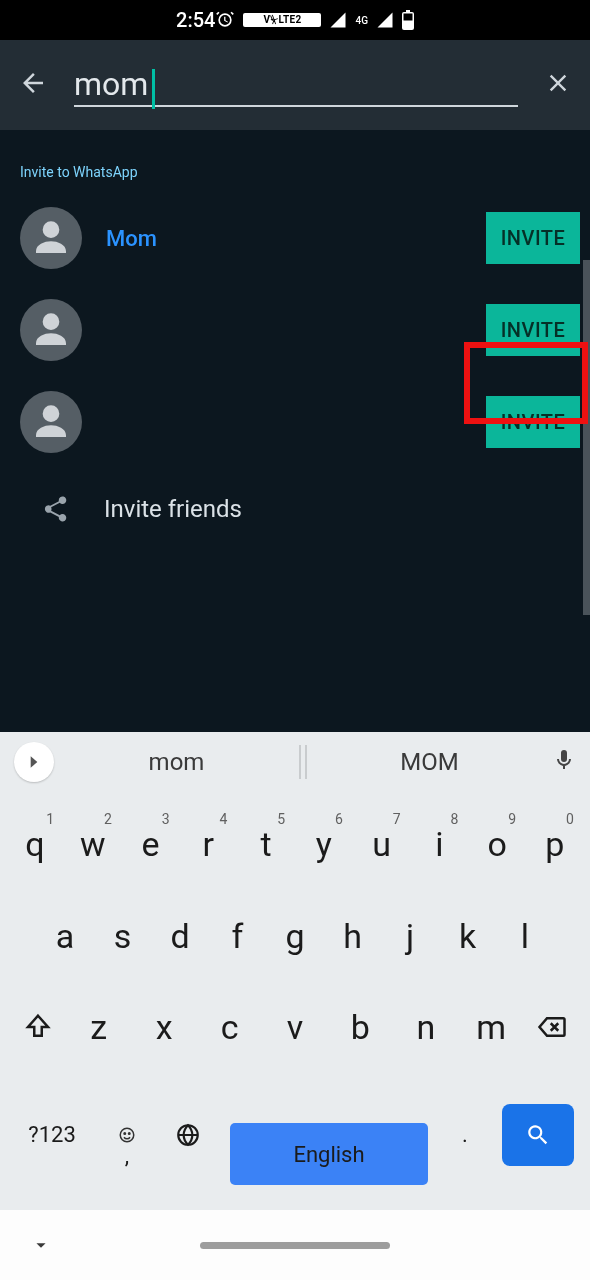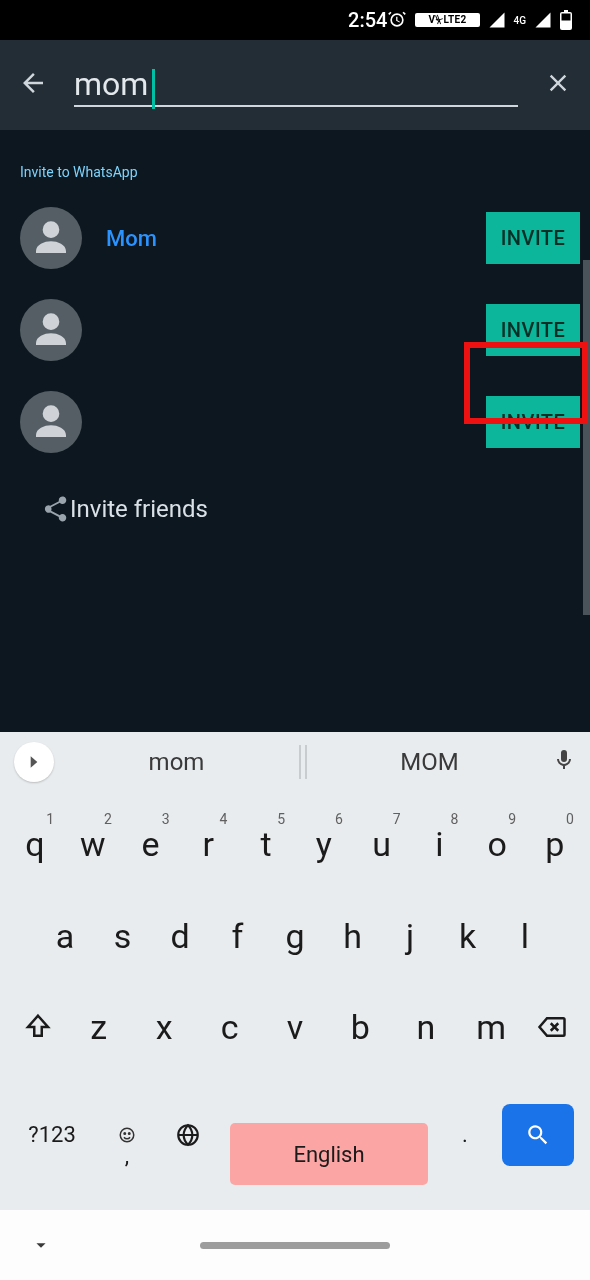--- a/index.html
+++ b/index.html
@@ -1,42 +1,42 @@
 <!DOCTYPE html>
 <html><head>
 <meta charset="utf-8">
 <style>
   * { box-sizing: border-box; margin: 0; padding: 0; font-family: Roboto, Arial, sans-serif; }
   html, body { width: 590px; height: 1280px; background: #000; overflow: hidden; }
   .screen { width: 590px; height: 1280px; background: #0c171f; position: relative; display: flex; flex-direction: column; }
 
   
-  .status-bar { height: 40px; background: #000; color: #fff; display: flex; justify-content: flex-end; align-items: center; padding: 0 18px; font-size: 20px; font-weight: 500; }
+  .status-bar { height: 40px; background: #000; color: #fff; display: flex; justify-content: center; align-items: center; padding: 0 18px; font-size: 20px; font-weight: 500; }
   .status-right { display: flex; align-items: center; gap: 8px; }
   .status-right svg { fill: #fff; }
-  .volte-badge { background: #fff; color: #000; font-size: 10px; font-weight: 700; padding: 1px 13px; border-radius: 2px; letter-spacing: 0.3px; }
+  .volte-badge { background: #fff; color: #000; font-size: 10px; font-weight: 700; padding: 1px 20px; border-radius: 2px; letter-spacing: 0.3px; }
 
   
   .search-bar { height: 90px; background: #232d35; display: flex; align-items: center; padding: 0 18px; gap: 26px; }
   .search-bar .back svg, .search-bar .clear svg { fill: #cfd6dc; }
   .search-input { flex: 1; background: transparent; border: none; outline: none; color: #e3e8ec; font-size: 32px; font-weight: 400; border-bottom: 2px solid #cfd6dc; padding: 2px 0; }
   .search-input::selection { background:#00bfa5; }
   .caret-wrap { position: relative; flex:1; display:flex; }
   .caret { position:absolute; left:78px; top:6px; width:3px; height:40px; background:#00bfa5; }
 
   
   .content { flex: 1; background: #0c171f; padding: 0 0; overflow: hidden; position: relative; }
   .section-title { color: #7dd3fc; font-size: 14px; padding: 34px 20px 12px 20px; }
   .row { display: flex; align-items: center; padding: 10px 10px 10px 20px; height: 92px; }
   .avatar { width: 62px; height: 62px; border-radius: 50%; background: #555e65; display: flex; align-items: center; justify-content: center; margin-right: 24px; }
   .avatar svg { fill: #cfd3d7; }
   .contact-name { flex: 1; font-size: 22px; color: #2b93ff; font-weight: 500; }
   .invite-btn { background: #0bb69a; color: #053027; border: none; font-size: 20px; font-weight: 500; letter-spacing: 0.5px; width: 94px; height: 52px; cursor: pointer; }
   .highlight-box { position: absolute; border: 6px solid #e11; width: 124px; height: 82px; top: 212px; right: 2px; pointer-events: none; }
-  .invite-friends-row { display:flex; align-items:center; padding: 26px 20px 26px 40px; text-align: right; }
+  .invite-friends-row { display:flex; align-items:center; gap:34px; padding: 26px 20px 26px 40px; text-align: right; }
   .invite-friends-row svg { fill:#9aa4ac; }
   .invite-friends-label { color:#dbe2e7; font-size:24px; }
 
   
   .scroll-ind { position:absolute; right:0; top:130px; width:7px; height:355px; background:#4a535a; }
 
   
   .kb { background:#e9ecee; height:478px; display:flex; flex-direction:column; }
   .kb-sugg { height:60px; display:flex; align-items:center; padding:0 14px; gap:4px; }
   .kb-sugg .chev { width:40px; height:40px; border-radius:50%; background:#fff; display:flex; align-items:center; justify-content:center; box-shadow:0 1px 2px rgba(0,0,0,.2); }
@@ -49,21 +49,21 @@
   .kb-row.mid { padding:0 34px; }
   .key { position:relative; width:50px; height:70px; display:flex; align-items:center; justify-content:center; font-size:34px; color:#1b1b1b; }
   .key .num { position:absolute; top:2px; right:6px; font-size:14px; color:#606060; }
   .shift, .bksp { width:56px; display:flex; align-items:center; justify-content:center; }
   .kb-bottom { display:flex; align-items:center; gap:20px; padding:0 10px 4px 10px; }
   .kb-bottom .k { height:62px; display:flex; align-items:center; justify-content:center; font-size:22px; color:#1b1b1b; }
   .k-sym { width:72px; font-size:26px; }
   .k-emoji { width:38px; position:relative; }
   .k-emoji .comma { position:absolute; bottom:-2px; font-size:22px; }
   .k-globe { width:44px; }
-  .k-space { flex:1; background:#fca5a5; border-radius:5px; font-size:20px; color:#333;margin-top:39px; }
+  .k-space { flex:1; background:#3b82f6; border-radius:5px; font-size:20px; color:#333;margin-top:39px; }
   .k-dot { width:34px; font-size:28px; }
   .k-search { width:72px; background:#1a73e8; border-radius:8px; }
   .k-search svg { fill:#fff; }
 
   
   .nav { height:70px; background:#fdfdfd; display:flex; align-items:center; justify-content:space-between; padding:0 30px; }
   .nav-pill { width:190px; height:7px; background:#9d9d9d; border-radius:4px; margin:0 auto; }
 </style>
 </head>
 <body>

